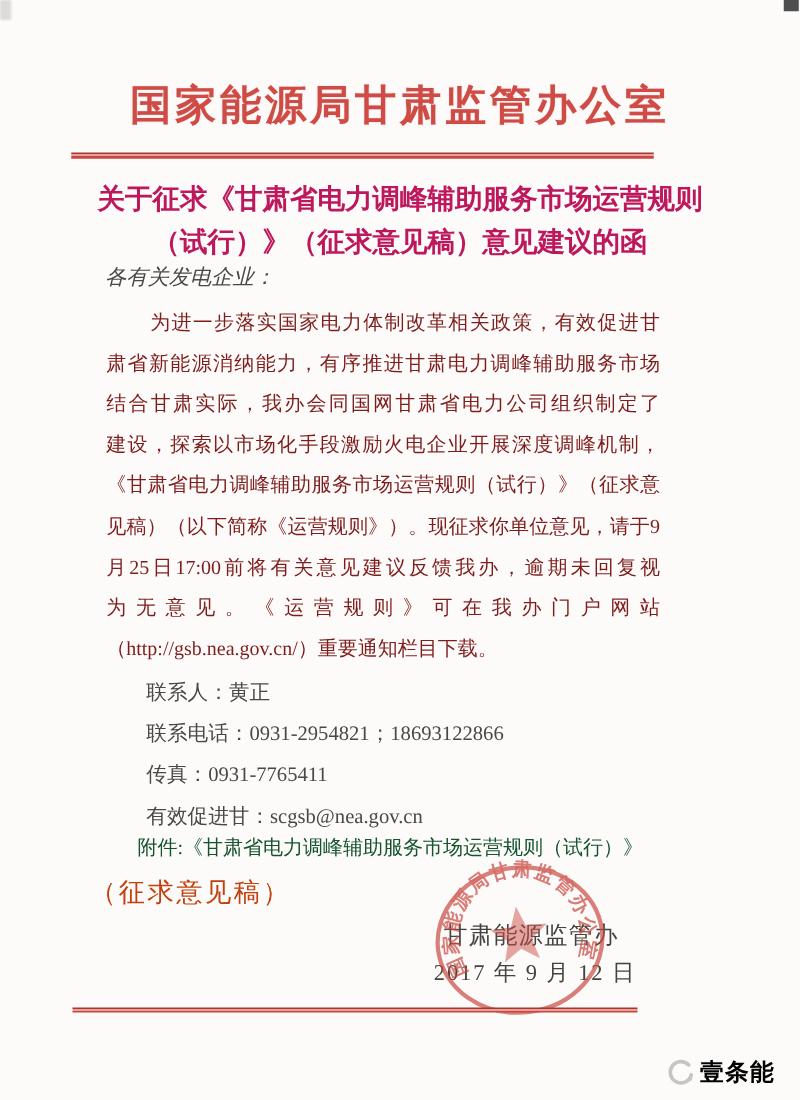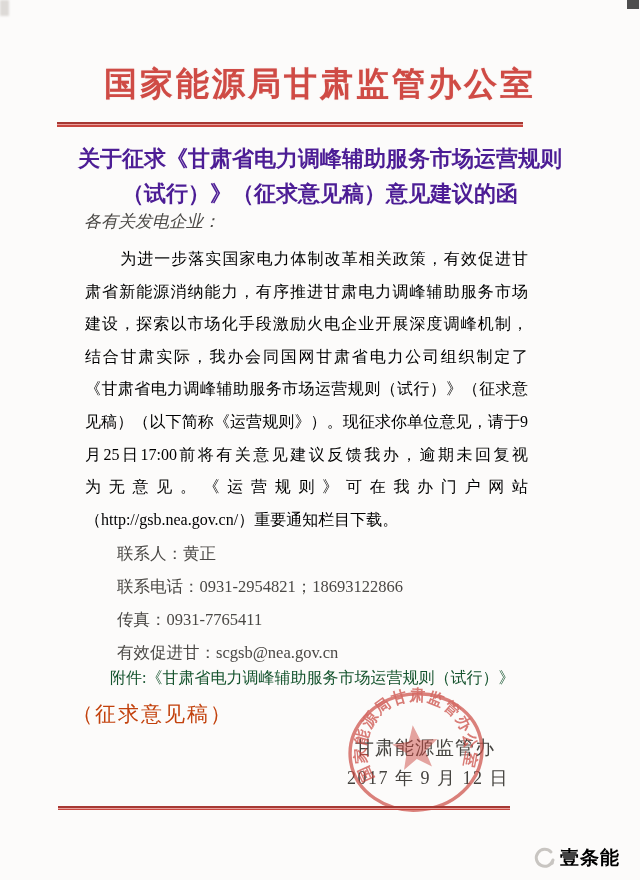--- a/index.html
+++ b/index.html
@@ -20,25 +20,25 @@
     color:#cf4b45;text-shadow:0 0 1px rgba(207,75,69,.35);
     white-space:nowrap;
   }
   .rule{height:5px;background:linear-gradient(to bottom,#a63833 0 1.6px,#e8a09b 1.6px 2.7px,#c8463f 2.7px 5px);}
   .rule-top{top:122px;left:57px;width:466px;}
   .rule-bottom{top:806px;left:58px;width:452px;height:4px;}
 
   .doc-title{
     top:141px;left:0;right:0;text-align:center;
     font-size:22px;font-weight:bold;line-height:35px;
-    color:#4c1d95;letter-spacing:0px;
+    color:#be185d;letter-spacing:0px;
   }
   .salutation{top:210px;left:84px;font-size:17px;color:#4a4845;font-style:italic;}
 
-  .bodytext{top:243px;left:85px;width:443px;font-size:16px;line-height:32.6px;color:#000000;}
+  .bodytext{top:243px;left:85px;width:443px;font-size:16px;line-height:32.6px;color:#7f1d1d;}
   .bl{text-align:justify;text-align-last:justify;height:32.6px;overflow:hidden;}
   .bl.indent{text-indent:2.2em;}
   .bl.noflush{text-align:center;text-align-last:left;}
 
   .contacts{top:537px;left:117px;font-size:16.5px;line-height:33px;color:#4a4845;}
   .attach-1{top:668px;left:110px;font-size:16px;color:#14532d;}
   .attach-2{top:700px;left:72px;font-size:21px;color:#c2410c;letter-spacing:2px;}
 
   .issuer{top:735px;left:355px;font-size:19px;letter-spacing:1px;color:#45433f;}
   .issue-date{top:766px;left:347px;font-size:18px;letter-spacing:1.5px;color:#45433f;}
@@ -63,22 +63,22 @@
   <div class="abs doc-title">
     <div>关于征求《甘肃省电力调峰辅助服务市场运营规则</div>
     <div>（试行）》（征求意见稿）意见建议的函</div>
   </div>
 
   <div class="abs salutation">各有关发电企业：</div>
 
   <div class="abs bodytext">
     <div class="bl indent">为进一步落实国家电力体制改革相关政策，有效促进甘</div>
     <div class="bl">肃省新能源消纳能力，有序推进甘肃电力调峰辅助服务市场</div>
+    <div class="bl">结合甘肃实际，我办会同国网甘肃省电力公司组织制定了</div>
     <div class="bl">建设，探索以市场化手段激励火电企业开展深度调峰机制，</div>
-    <div class="bl">结合甘肃实际，我办会同国网甘肃省电力公司组织制定了</div>
     <div class="bl">《甘肃省电力调峰辅助服务市场运营规则（试行）》（征求意</div>
     <div class="bl">见稿）（以下简称《运营规则》）。现征求你单位意见，请于9</div>
     <div class="bl">月25日17:00前将有关意见建议反馈我办，逾期未回复视</div>
     <div class="bl">为无意见。《运营规则》可在我办门户网站</div>
     <div class="bl noflush">（http://gsb.nea.gov.cn/）重要通知栏目下载。</div>
   </div>
 
   <div class="abs contacts">
     <div>联系人：黄正</div>
     <div>联系电话：0931-2954821；18693122866</div>

